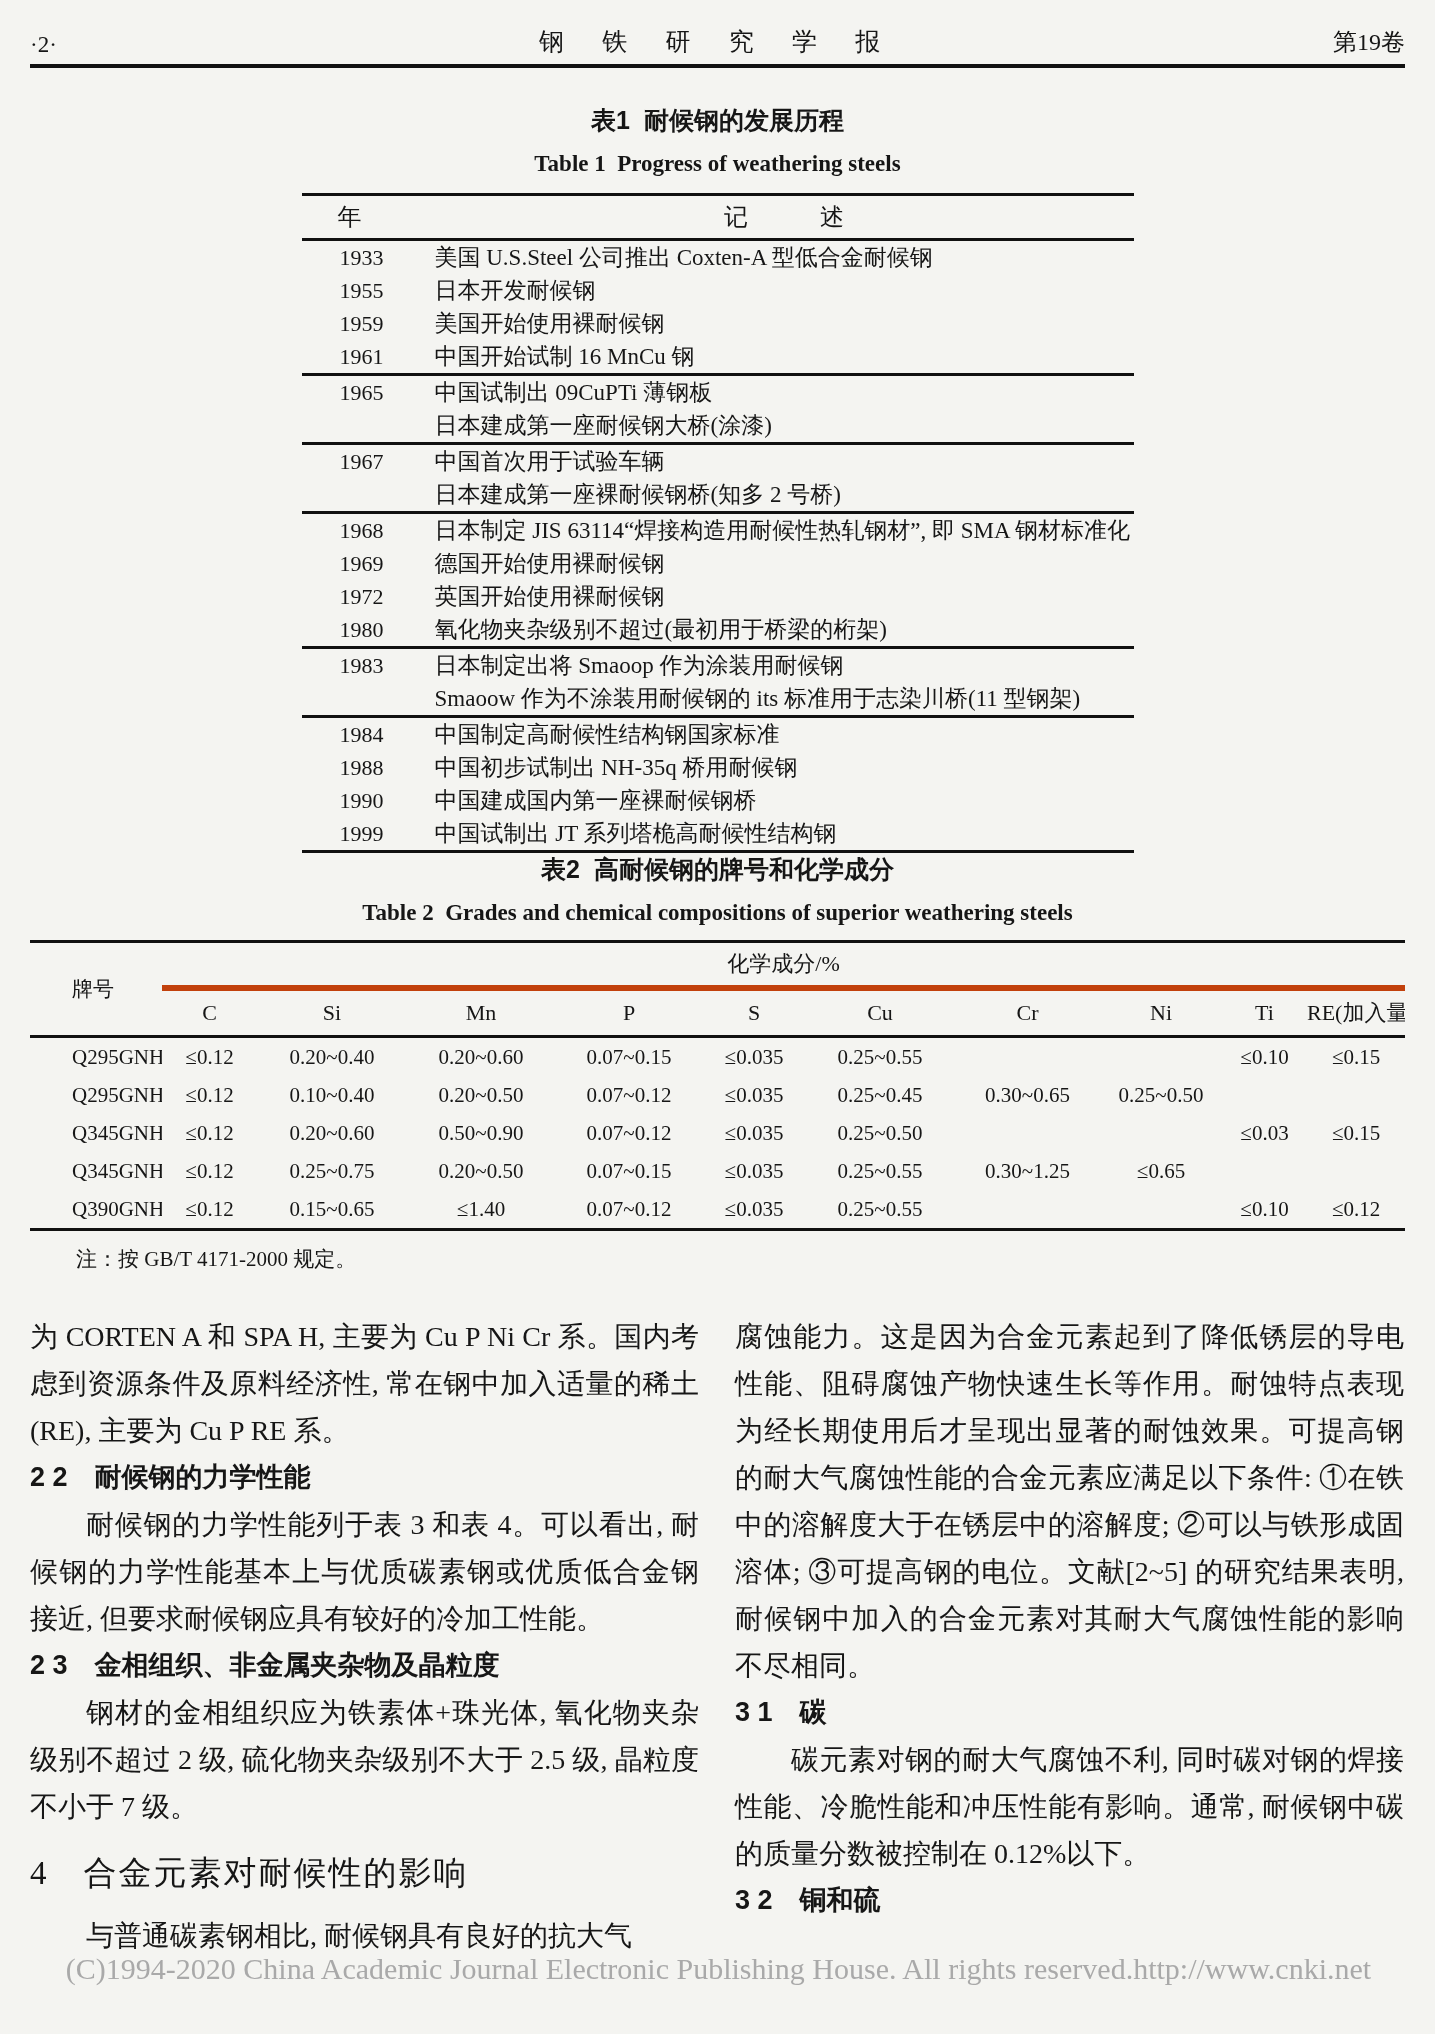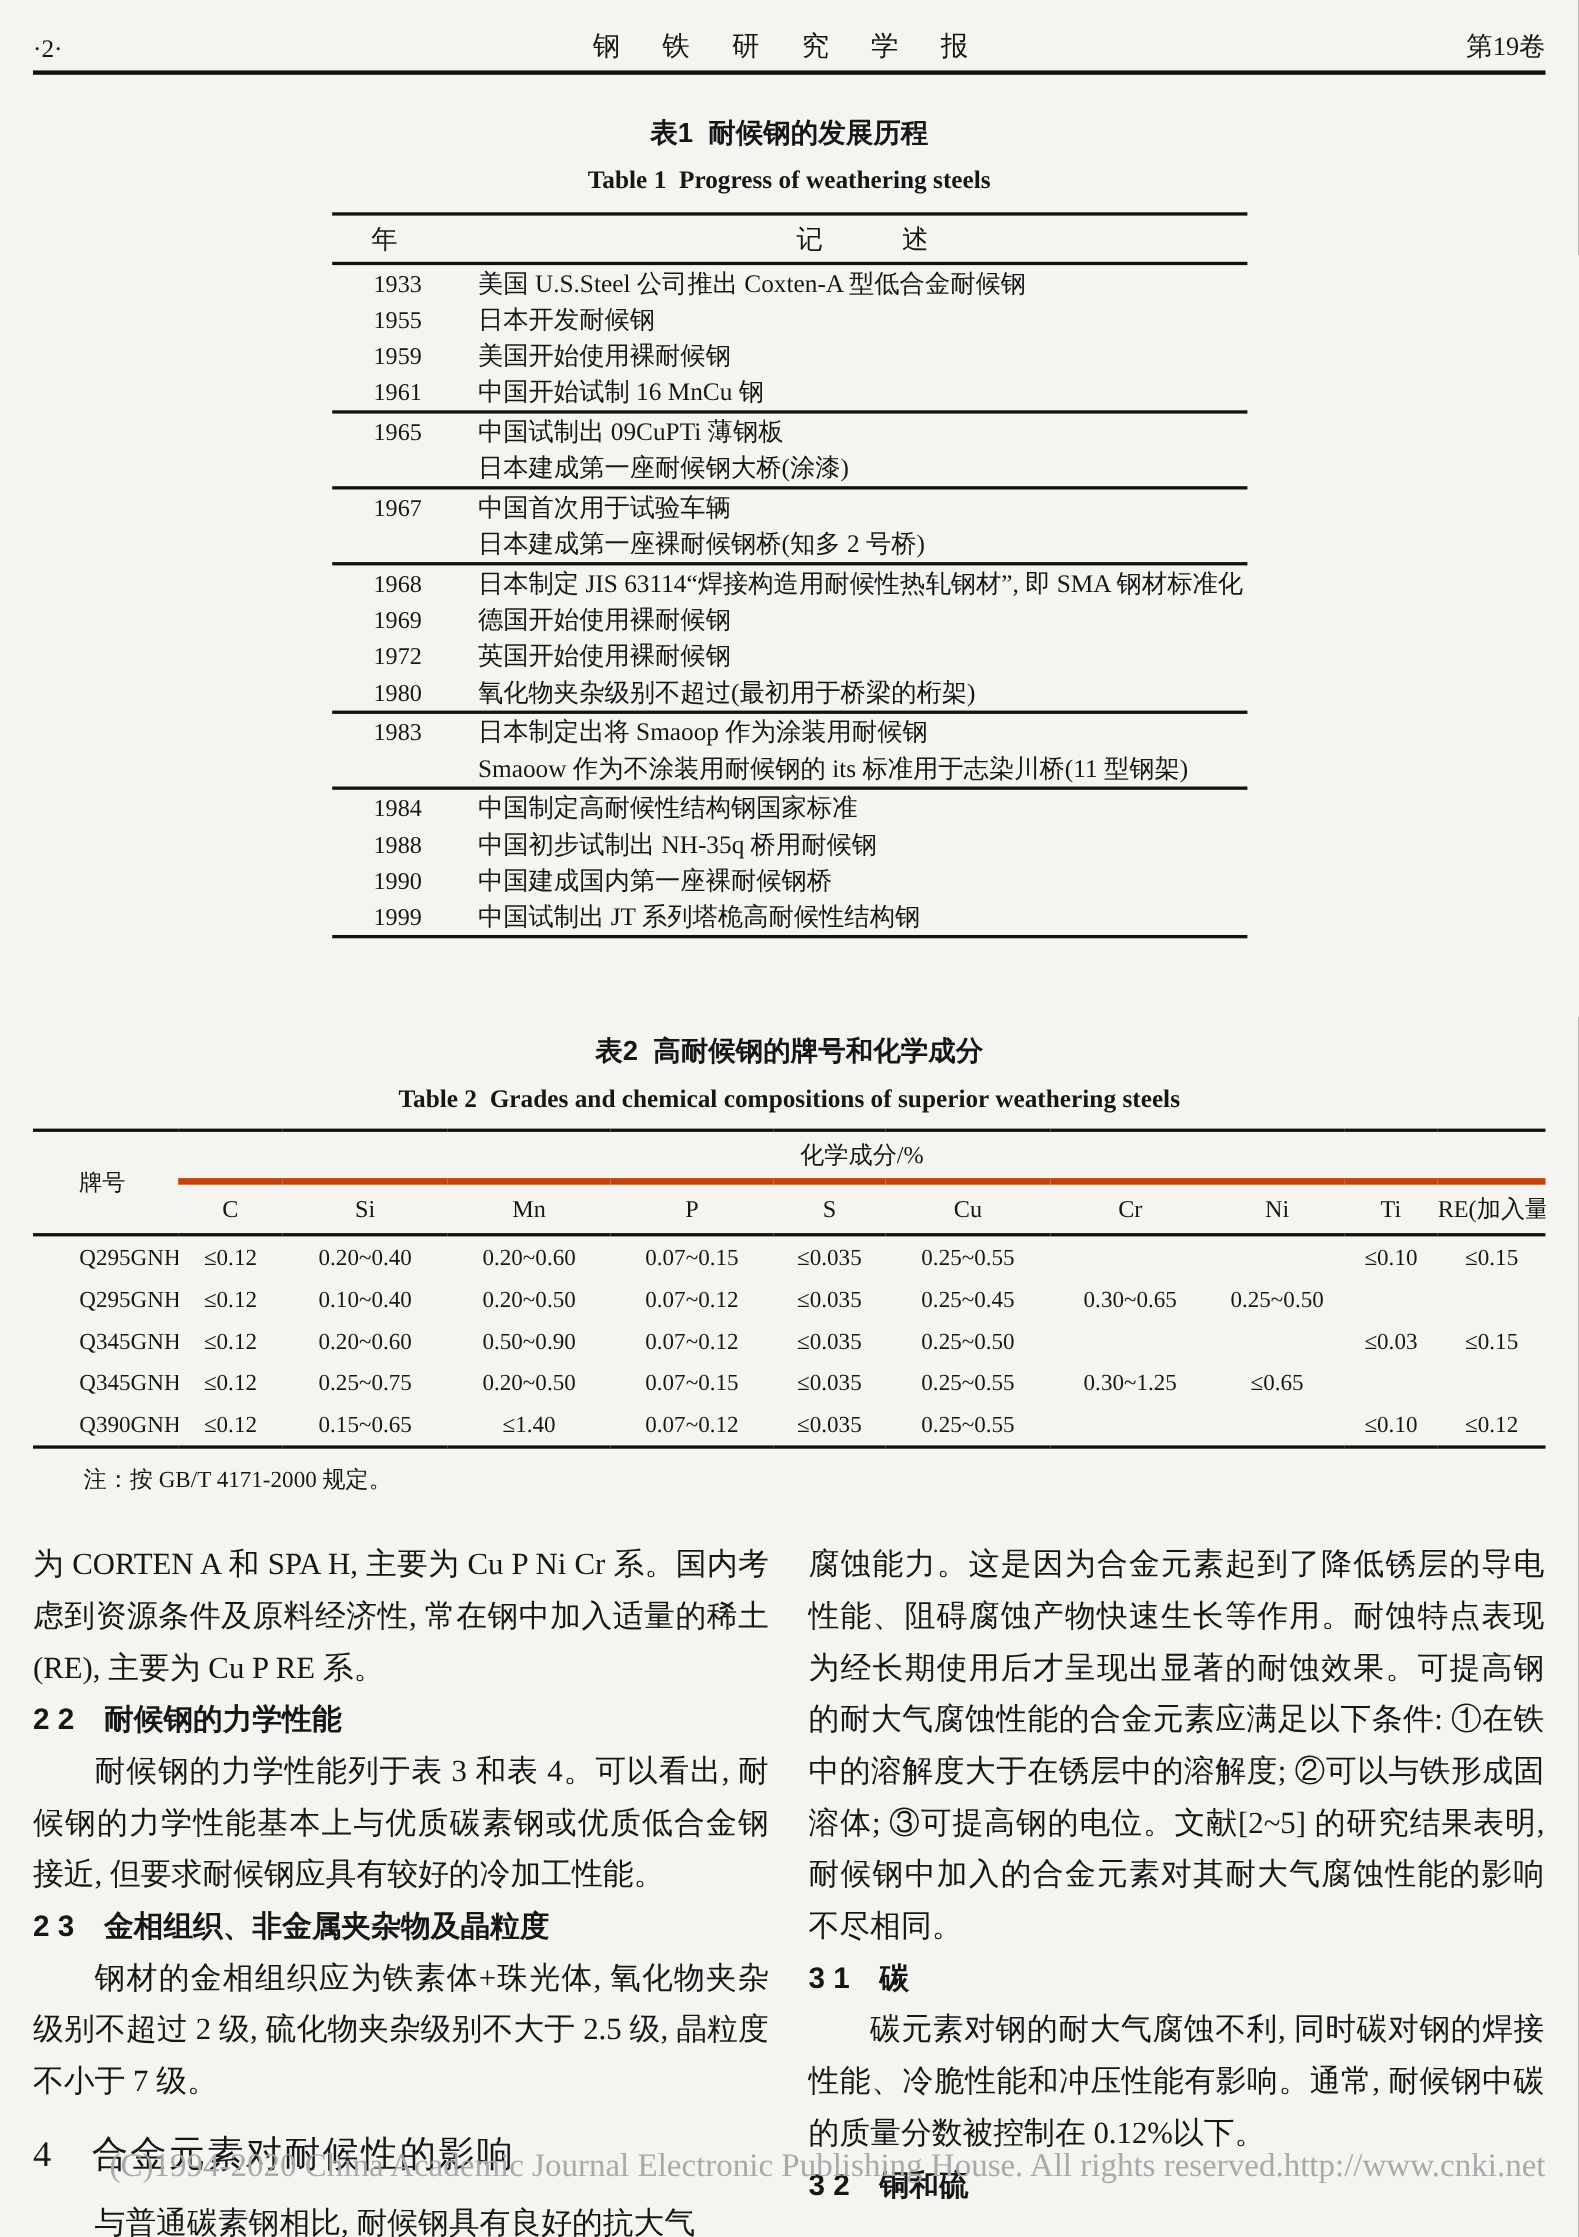--- a/index.html
+++ b/index.html
@@ -43,21 +43,21 @@
     height:42px;border-bottom:3px solid #111;
     font-size:24px;
   }
   .t1head .hyear{width:133px;padding-left:36px;box-sizing:border-box;}
   .t1head .hdesc{flex:1;text-align:center;}
   .t1row{display:flex;align-items:center;height:33px;font-size:23px;}
   .t1row.rule{border-bottom:3px solid #111;}
   .t1year{width:133px;padding-left:38px;box-sizing:border-box;font-size:22px;}
   .t1text{flex:1;white-space:nowrap;}
   
-  .t2wrap{margin-top:86px;}
+  .t2wrap{}
   .t2box{margin-top:14px;}
   table.t2{
     width:100%;border-collapse:collapse;table-layout:fixed;
     border-top:3px solid #111;border-bottom:3px solid #111;
     font-size:21px;
   }
   table.t2 th,table.t2 td{
     font-weight:normal;text-align:center;
     padding:0;height:38px;vertical-align:middle;
     overflow:hidden;white-space:nowrap;
@@ -76,21 +76,21 @@
     font-family:"Liberation Sans","DejaVu Sans",sans-serif;
     font-weight:bold;font-size:27px;line-height:47px;margin:0;
   }
   .col .h1{
     font-size:33px;line-height:50px;letter-spacing:2px;
     margin:18px 0 14px 0;font-weight:normal;
   }
   
   .watermark{
     position:absolute;left:32px;right:30px;top:1952px;
-    display:flex;justify-content:flex-end;
+    display:flex;justify-content:center;
     color:#a9a9a9;font-size:30px;
     pointer-events:none;white-space:nowrap;
   }
 </style>
 </head>
 <body>
 
 <div class="page">
 
   <div class="pghead">

